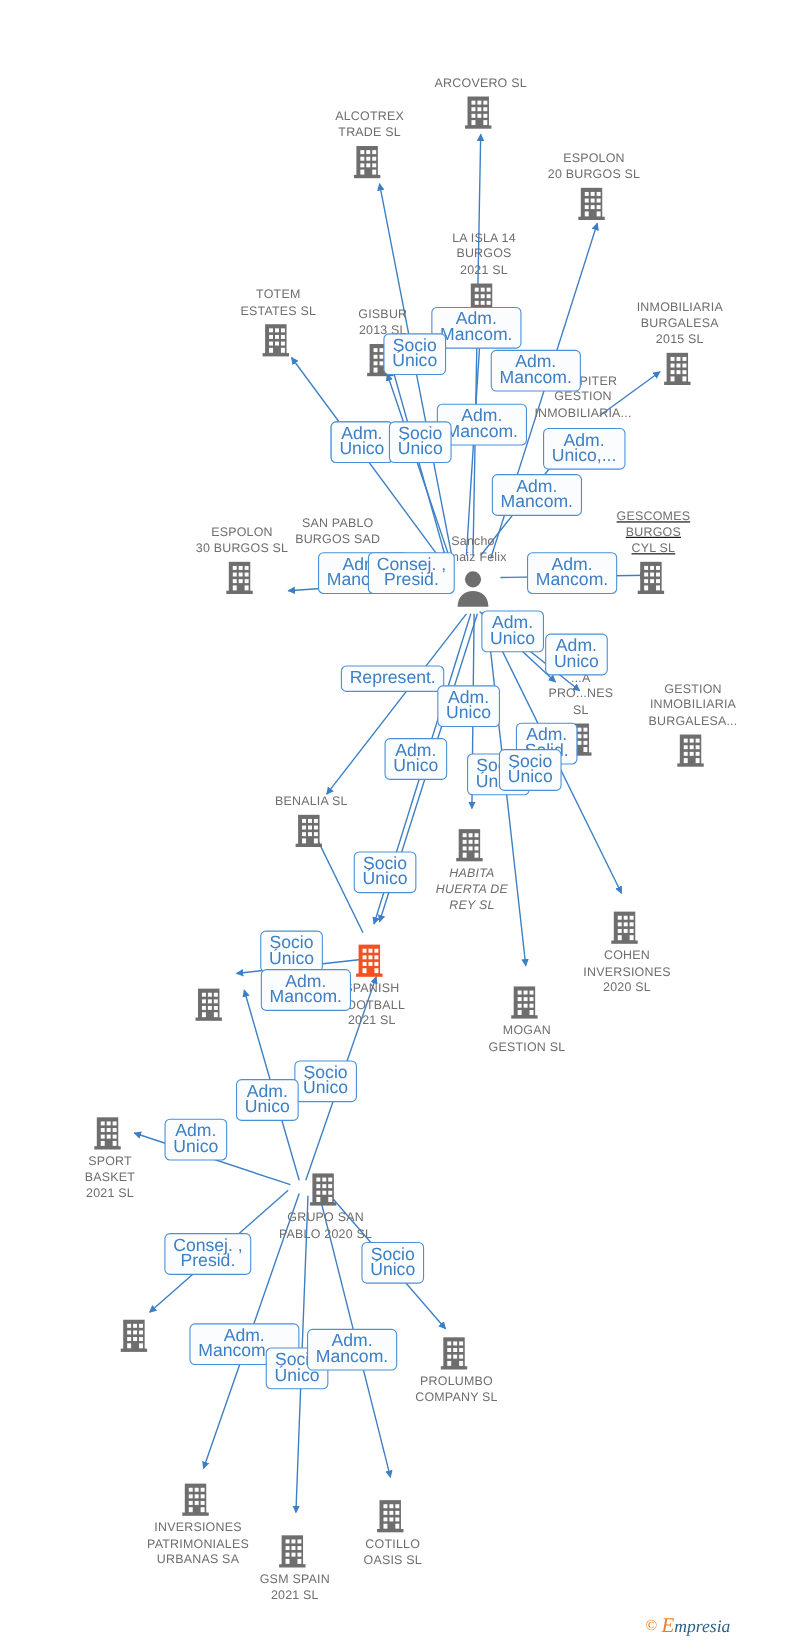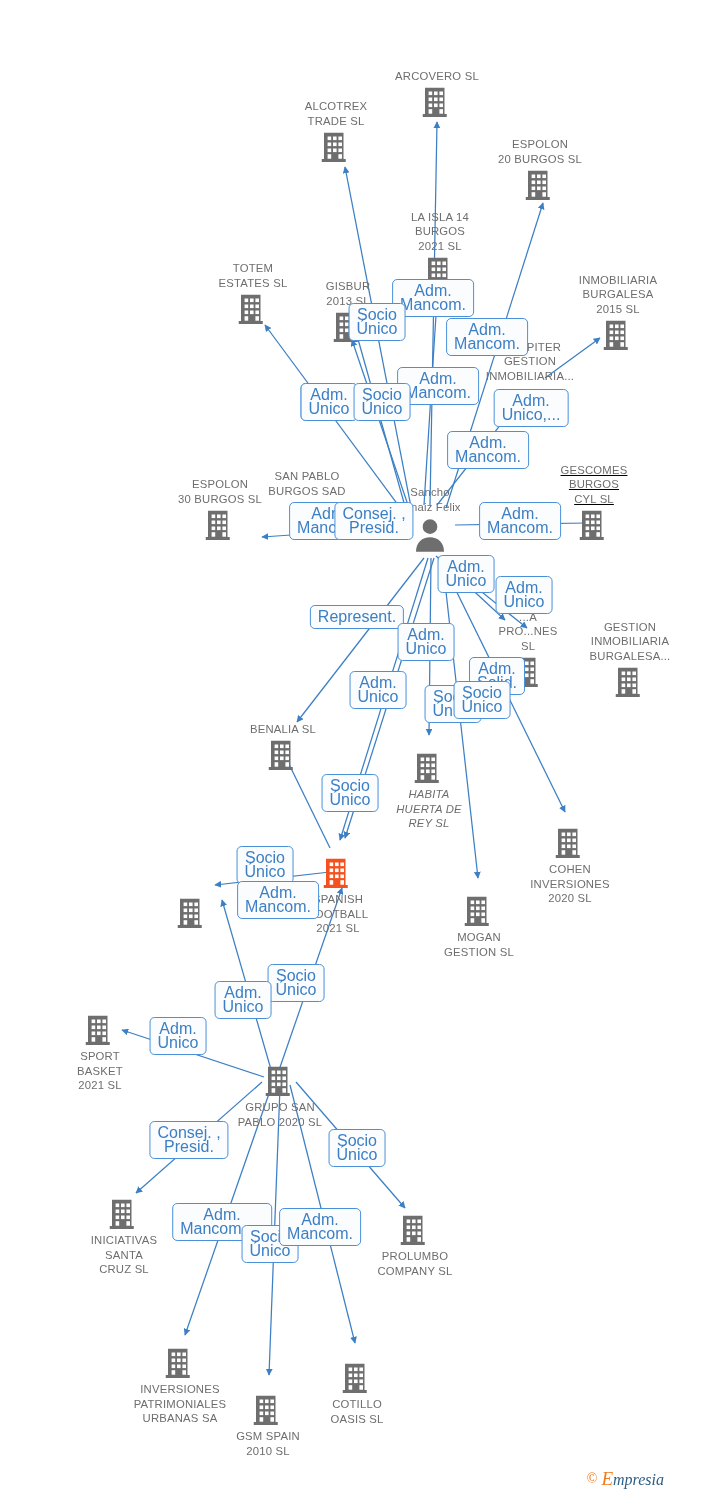--- a/index.html
+++ b/index.html
@@ -501,21 +501,21 @@
             <rect x="6.4" y="13" width="2.4" height="2.4" fill="#ffffff"></rect>
             <rect x="10" y="13" width="2.4" height="2.4" fill="#ffffff"></rect>
             <rect x="13.6" y="13" width="2.4" height="2.4" fill="#ffffff"></rect>
             <rect x="6.4" y="16.8" width="2.4" height="3" fill="#ffffff"></rect>
             <rect x="13.6" y="16.8" width="2.4" height="3" fill="#ffffff"></rect>
           </svg></span>
         <span class="node-label">SPORT
 BASKET
 2021  SL</span>
       </div>
-      <div class="node label-below" style="left: 280px; top: 1063px;">
+      <div class="node label-below" style="left: 296px; top: 1063px;">
         <span class="glyph"><svg width="36" height="36" viewBox="0 0 24 24" aria-hidden="true">
             <rect x="4" y="2.5" width="13" height="18" fill="#6e6e6e"></rect>
             <rect x="2.5" y="20" width="16" height="2" fill="#6e6e6e"></rect>
             <rect x="6.4" y="5" width="2.4" height="2.4" fill="#ffffff"></rect>
             <rect x="10" y="5" width="2.4" height="2.4" fill="#ffffff"></rect>
             <rect x="13.6" y="5" width="2.4" height="2.4" fill="#ffffff"></rect>
             <rect x="6.4" y="9" width="2.4" height="2.4" fill="#ffffff"></rect>
             <rect x="10" y="9" width="2.4" height="2.4" fill="#ffffff"></rect>
             <rect x="13.6" y="9" width="2.4" height="2.4" fill="#ffffff"></rect>
             <rect x="6.4" y="13" width="2.4" height="2.4" fill="#ffffff"></rect>
@@ -536,23 +536,20 @@
             <rect x="13.6" y="5" width="2.4" height="2.4" fill="#ffffff"></rect>
             <rect x="6.4" y="9" width="2.4" height="2.4" fill="#ffffff"></rect>
             <rect x="10" y="9" width="2.4" height="2.4" fill="#ffffff"></rect>
             <rect x="13.6" y="9" width="2.4" height="2.4" fill="#ffffff"></rect>
             <rect x="6.4" y="13" width="2.4" height="2.4" fill="#ffffff"></rect>
             <rect x="10" y="13" width="2.4" height="2.4" fill="#ffffff"></rect>
             <rect x="13.6" y="13" width="2.4" height="2.4" fill="#ffffff"></rect>
             <rect x="6.4" y="16.8" width="2.4" height="3" fill="#ffffff"></rect>
             <rect x="13.6" y="16.8" width="2.4" height="3" fill="#ffffff"></rect>
           </svg></span>
-        <span class="node-label">INICIATIVAS
-SANTA
-CRUZ  SL</span>
       </div>
       <div class="node label-below" style="left: 415px; top: 1212px;">
         <span class="glyph"><svg width="36" height="36" viewBox="0 0 24 24" aria-hidden="true">
             <rect x="4" y="2.5" width="13" height="18" fill="#6e6e6e"></rect>
             <rect x="2.5" y="20" width="16" height="2" fill="#6e6e6e"></rect>
             <rect x="6.4" y="5" width="2.4" height="2.4" fill="#ffffff"></rect>
             <rect x="10" y="5" width="2.4" height="2.4" fill="#ffffff"></rect>
             <rect x="13.6" y="5" width="2.4" height="2.4" fill="#ffffff"></rect>
             <rect x="6.4" y="9" width="2.4" height="2.4" fill="#ffffff"></rect>
             <rect x="10" y="9" width="2.4" height="2.4" fill="#ffffff"></rect>
@@ -596,21 +593,21 @@
             <rect x="6.4" y="9" width="2.4" height="2.4" fill="#ffffff"></rect>
             <rect x="10" y="9" width="2.4" height="2.4" fill="#ffffff"></rect>
             <rect x="13.6" y="9" width="2.4" height="2.4" fill="#ffffff"></rect>
             <rect x="6.4" y="13" width="2.4" height="2.4" fill="#ffffff"></rect>
             <rect x="10" y="13" width="2.4" height="2.4" fill="#ffffff"></rect>
             <rect x="13.6" y="13" width="2.4" height="2.4" fill="#ffffff"></rect>
             <rect x="6.4" y="16.8" width="2.4" height="3" fill="#ffffff"></rect>
             <rect x="13.6" y="16.8" width="2.4" height="3" fill="#ffffff"></rect>
           </svg></span>
         <span class="node-label">GSM SPAIN
-2010  SL</span>
+2021  SL</span>
       </div>
       <div class="node label-below" style="left: 357px; top: 1360px;">
         <span class="glyph"><svg width="36" height="36" viewBox="0 0 24 24" aria-hidden="true">
             <rect x="4" y="2.5" width="13" height="18" fill="#6e6e6e"></rect>
             <rect x="2.5" y="20" width="16" height="2" fill="#6e6e6e"></rect>
             <rect x="6.4" y="5" width="2.4" height="2.4" fill="#ffffff"></rect>
             <rect x="10" y="5" width="2.4" height="2.4" fill="#ffffff"></rect>
             <rect x="13.6" y="5" width="2.4" height="2.4" fill="#ffffff"></rect>
             <rect x="6.4" y="9" width="2.4" height="2.4" fill="#ffffff"></rect>
             <rect x="10" y="9" width="2.4" height="2.4" fill="#ffffff"></rect>

